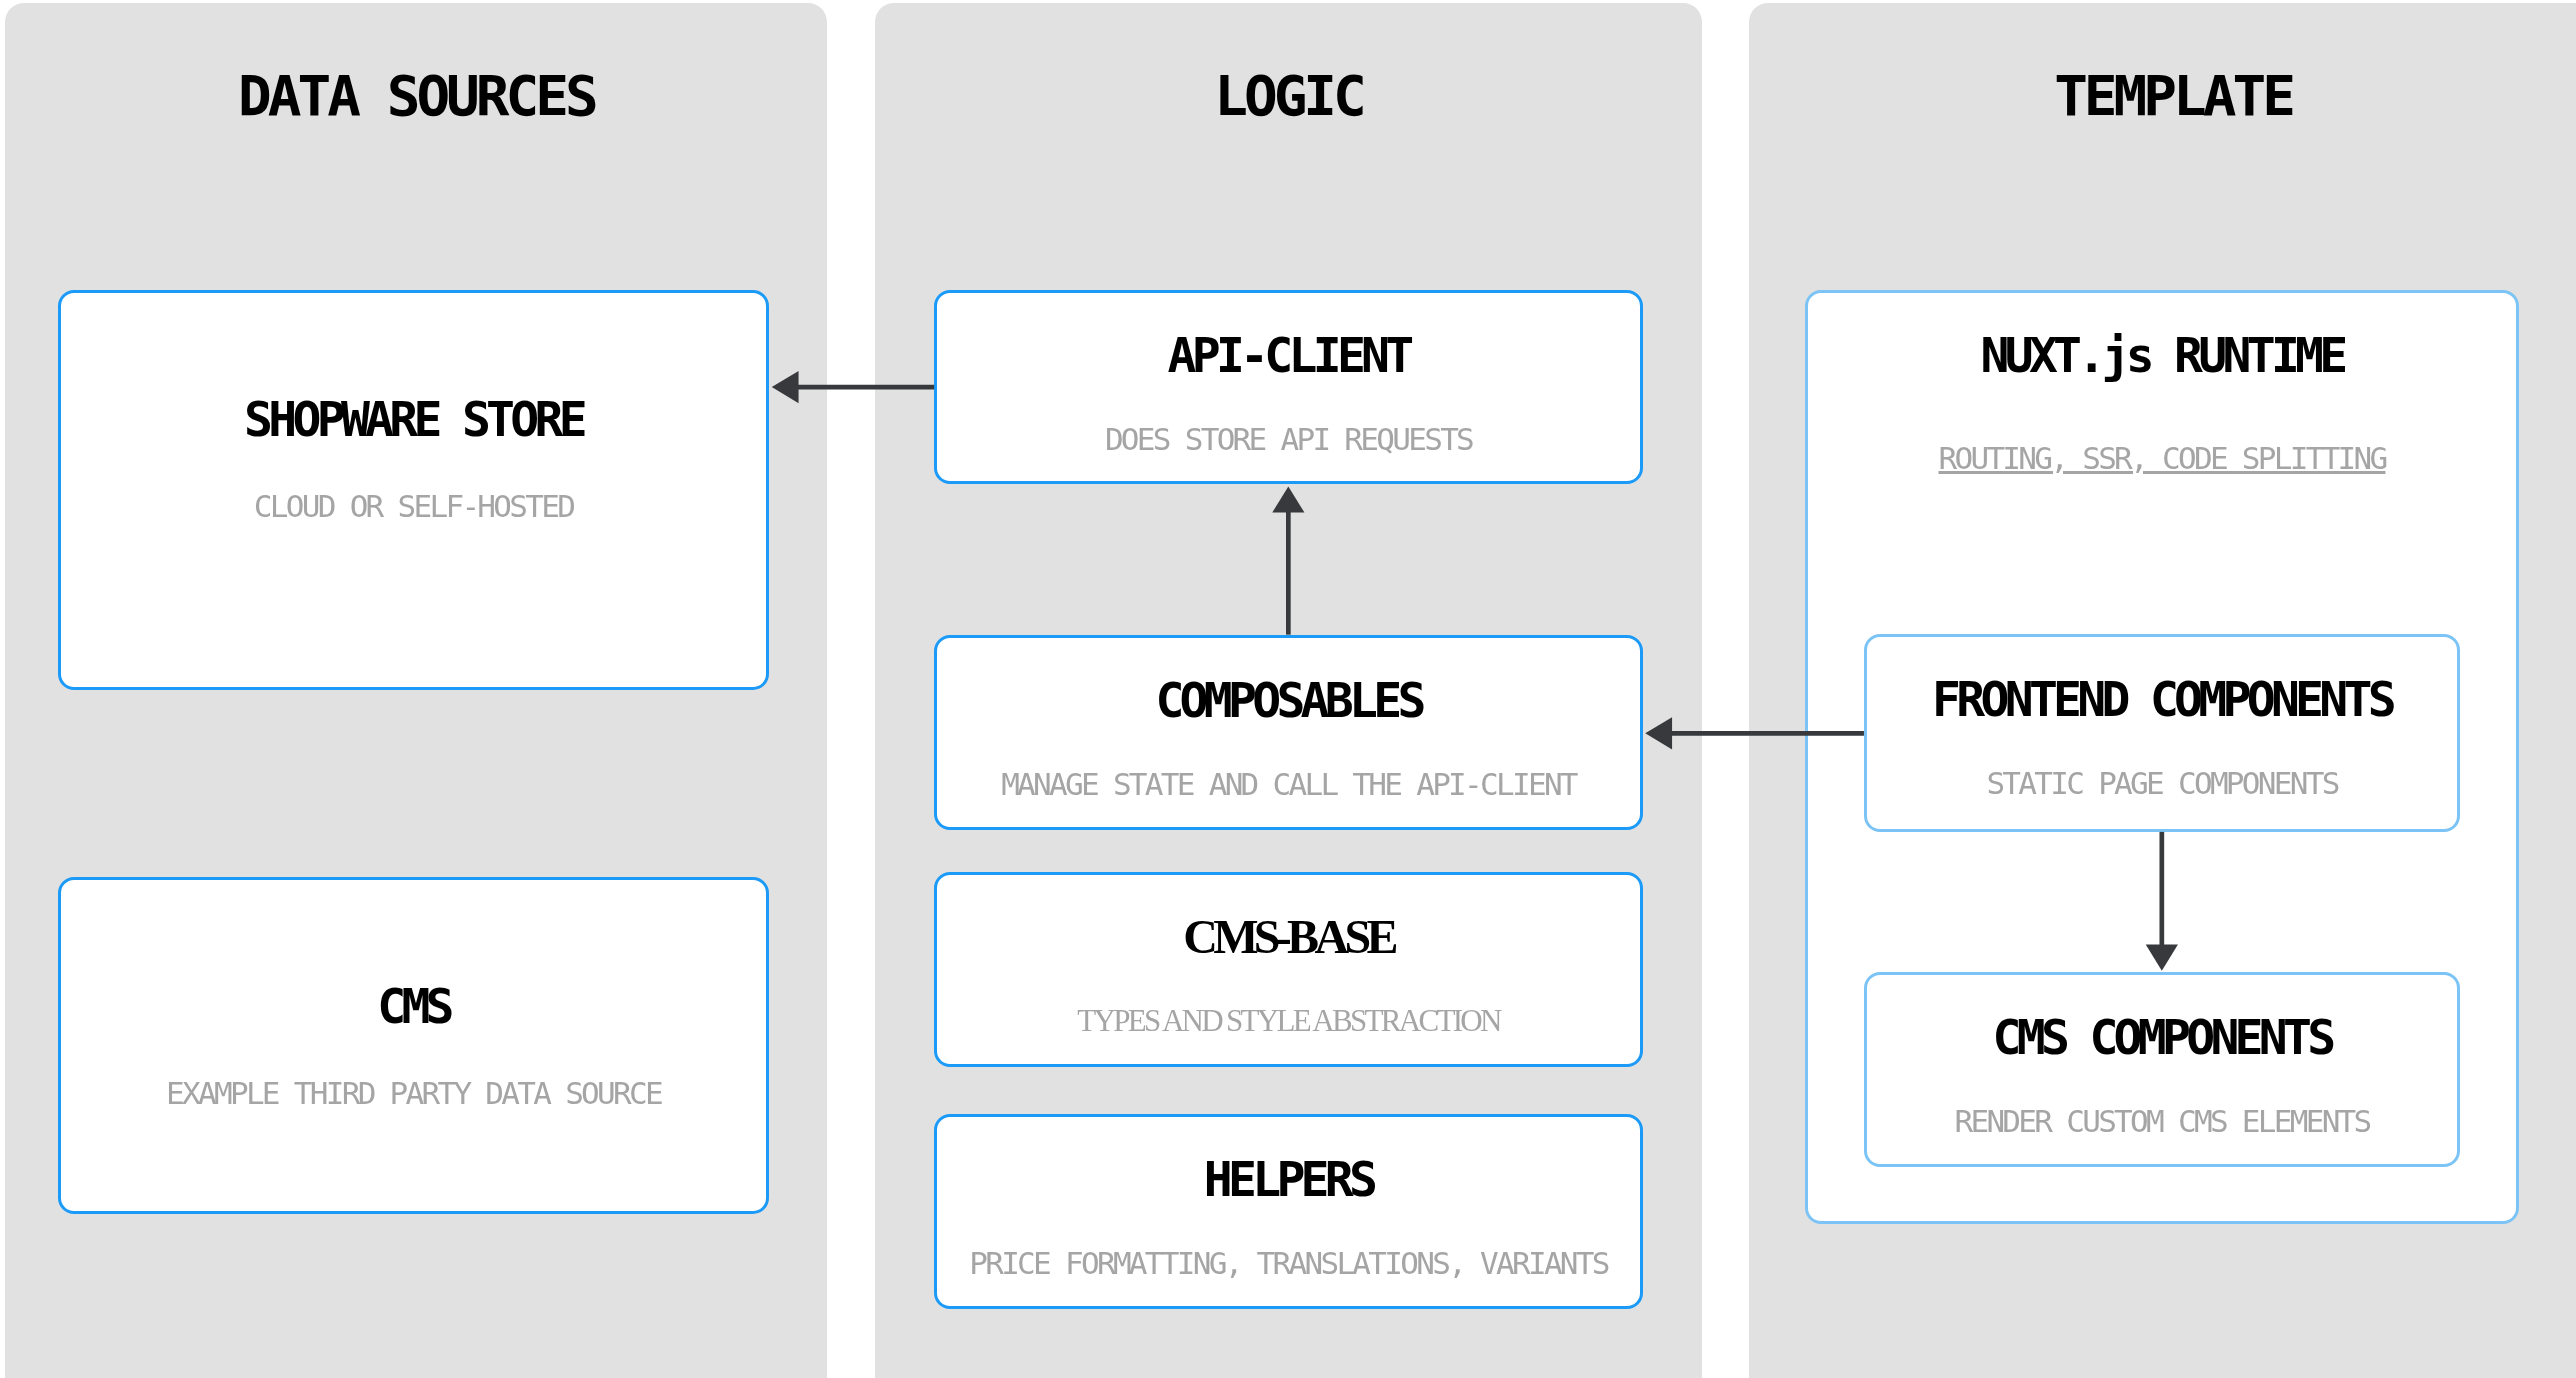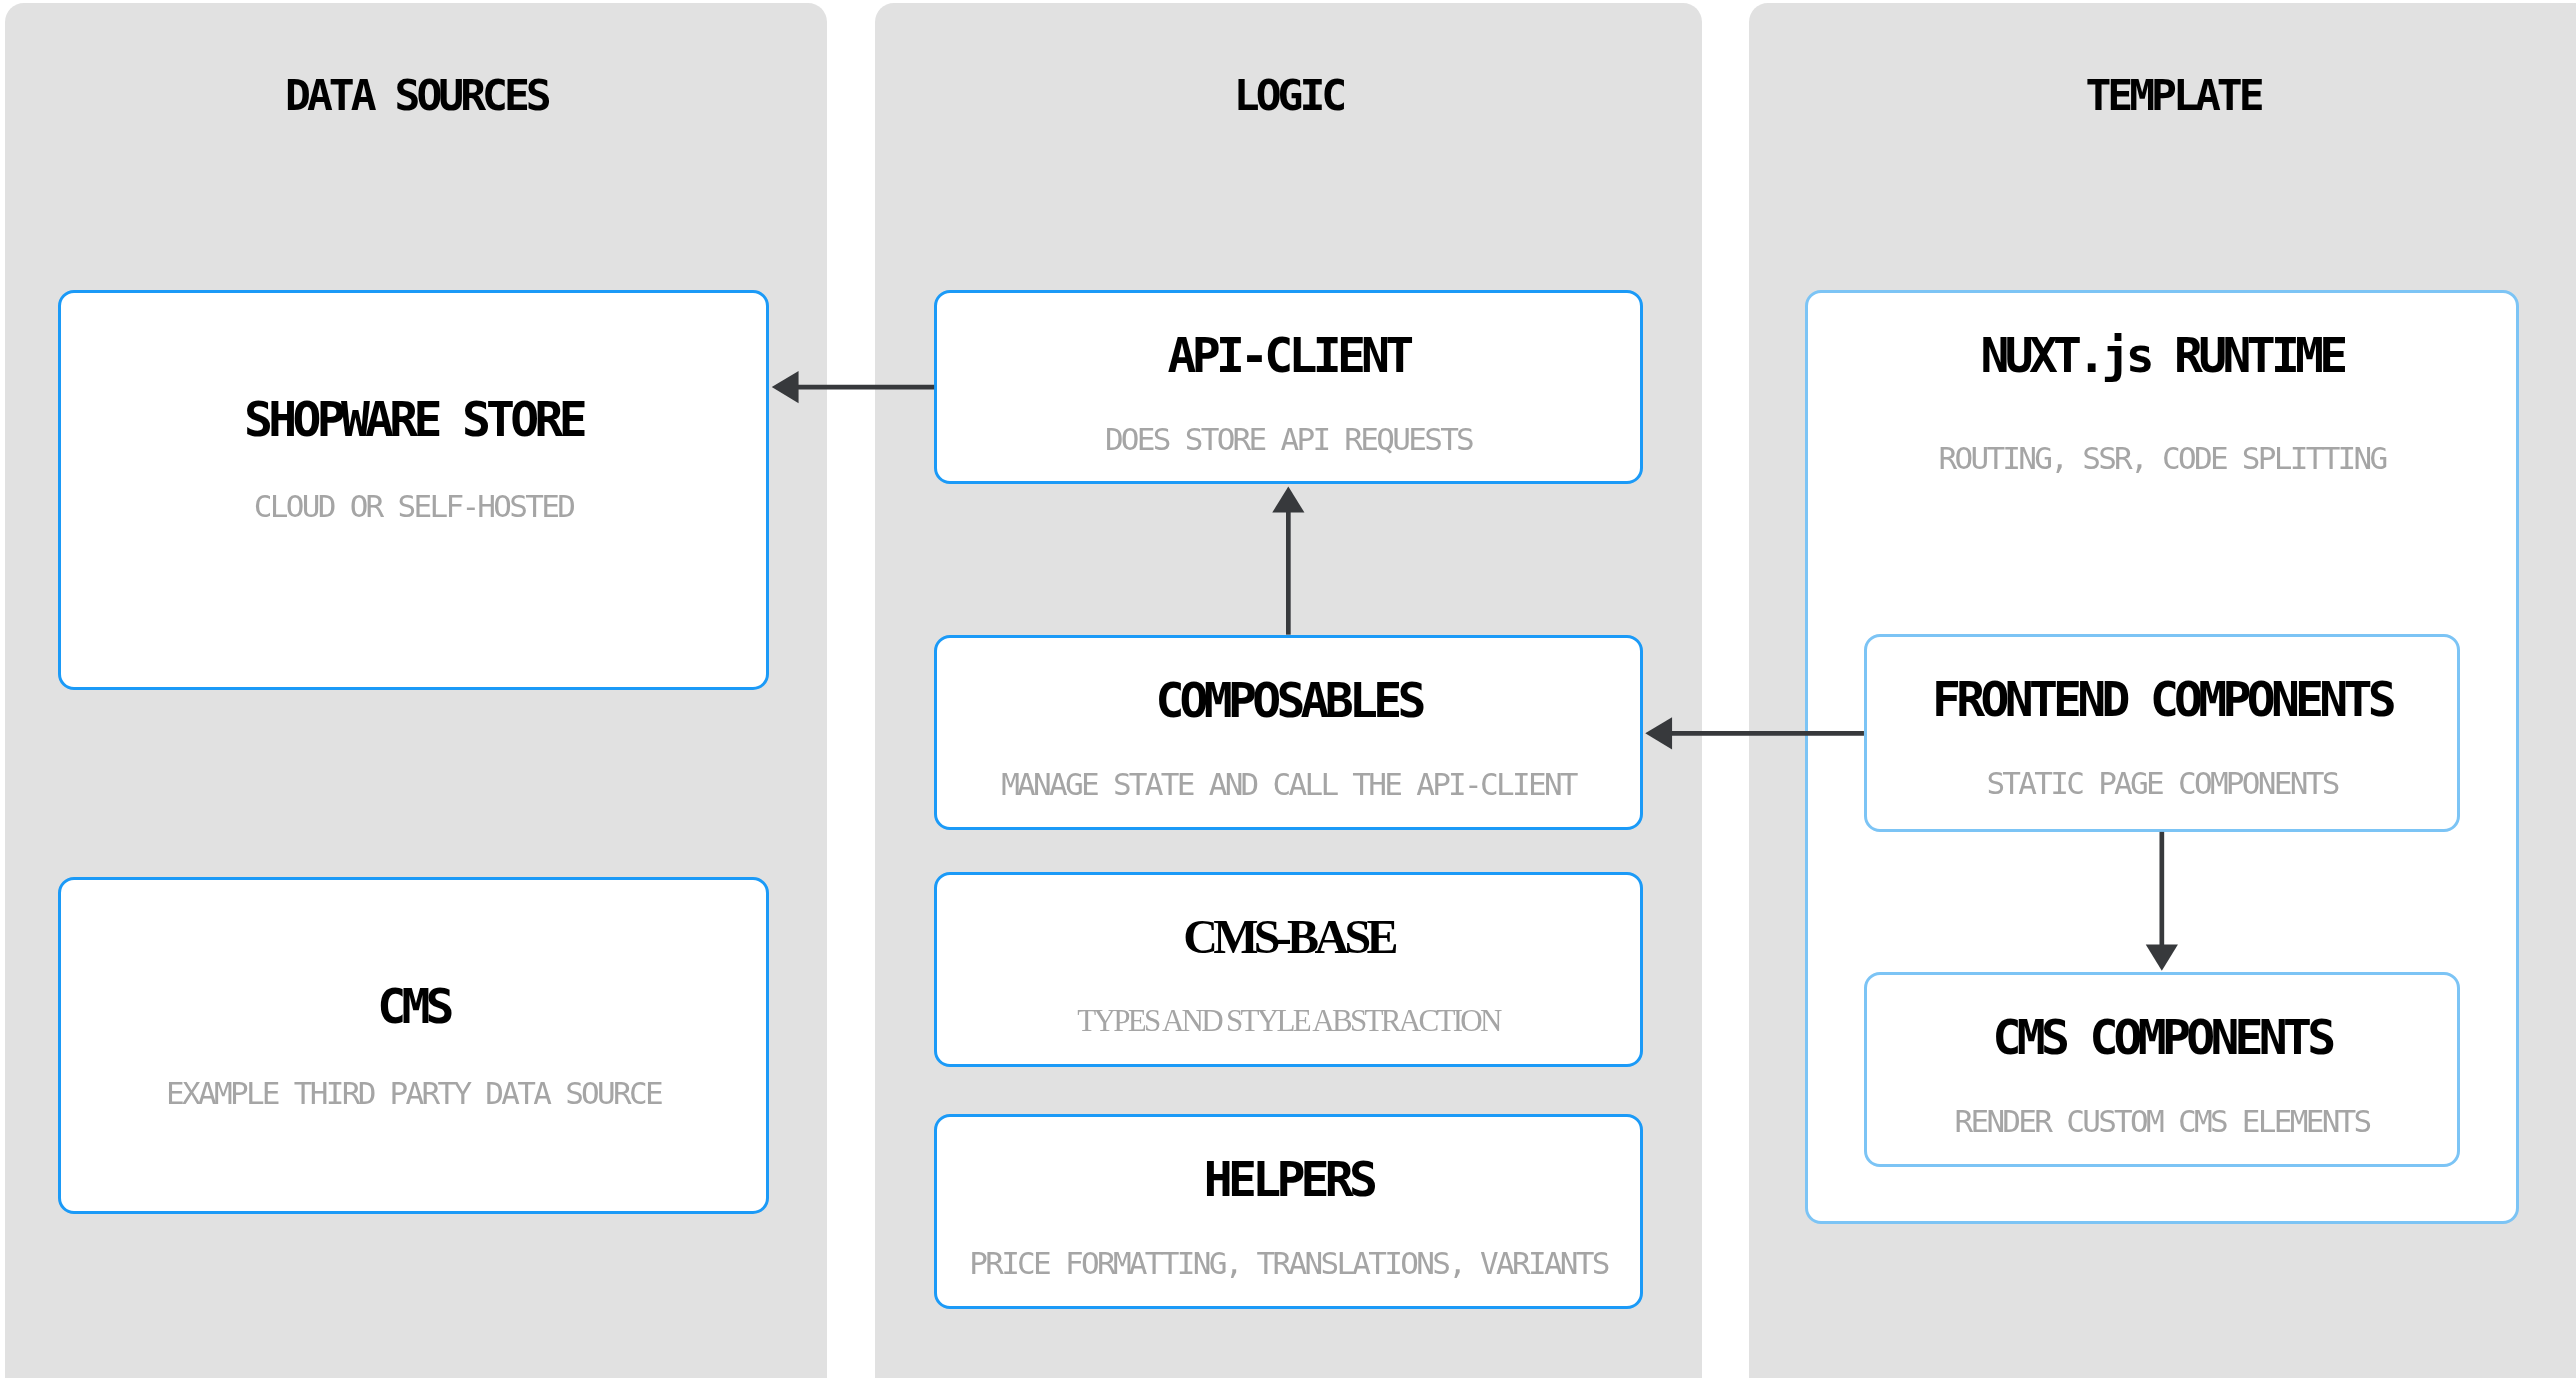--- a/index.html
+++ b/index.html
@@ -24,21 +24,21 @@
     position:absolute;top:3.4px;height:1423px;
     background:var(--panel_bg);
     border-radius:19px;
   }
   #panel-data-sources{left:5.4px;width:822px;}
   #panel-logic{left:875px;width:827px;}
   #panel-template{left:1749px;width:848px;}
   .col-title{
     position:absolute;top:55px;left:0;right:0;
     text-align:center;
-    font-size:43px;line-height:75px;font-weight:bold;
+    font-size:56px;line-height:75px;font-weight:bold;
     letter-spacing:-4px;
     color:var(--title_text);
     white-space:nowrap;
   }
   .box{
     position:absolute;
     background:var(--box_bg);
     border:3.4px solid var(--accent);
     border-radius:16px;
     box-sizing:border-box;
@@ -56,21 +56,21 @@
     font-size:31px;line-height:40px;font-weight:normal;
     letter-spacing:-2.7px;
     color:var(--subtitle_text);
     white-space:nowrap;
   }
   .box.small .box-title{top:34px;}
   .box.small .box-subtitle{top:126px;}
   .box.tall .box-title{top:98px;}
   .box.tall .box-subtitle{top:193px;}
   .box.outer .box-title{top:34px;}
-  .box.outer .box-subtitle{top:145px;}
+  .box.outer .box-subtitle{top:145px;text-decoration:underline;}
 
   
   #box-shopware-store{left:58px;top:290px;width:711px;height:400px;}
   #box-cms{left:58px;top:877px;width:711px;height:337px;text-decoration:underline;}
   
   #box-api-client{left:934px;top:290px;width:709px;height:194px;}
   #box-composables{left:934px;top:635px;width:709px;height:195px;}
   #box-cms-base{left:934px;top:872px;width:709px;height:195px;font-family:Liberation Serif, serif;}
   #box-helpers{left:934px;top:1114px;width:709px;height:195px;}
   

